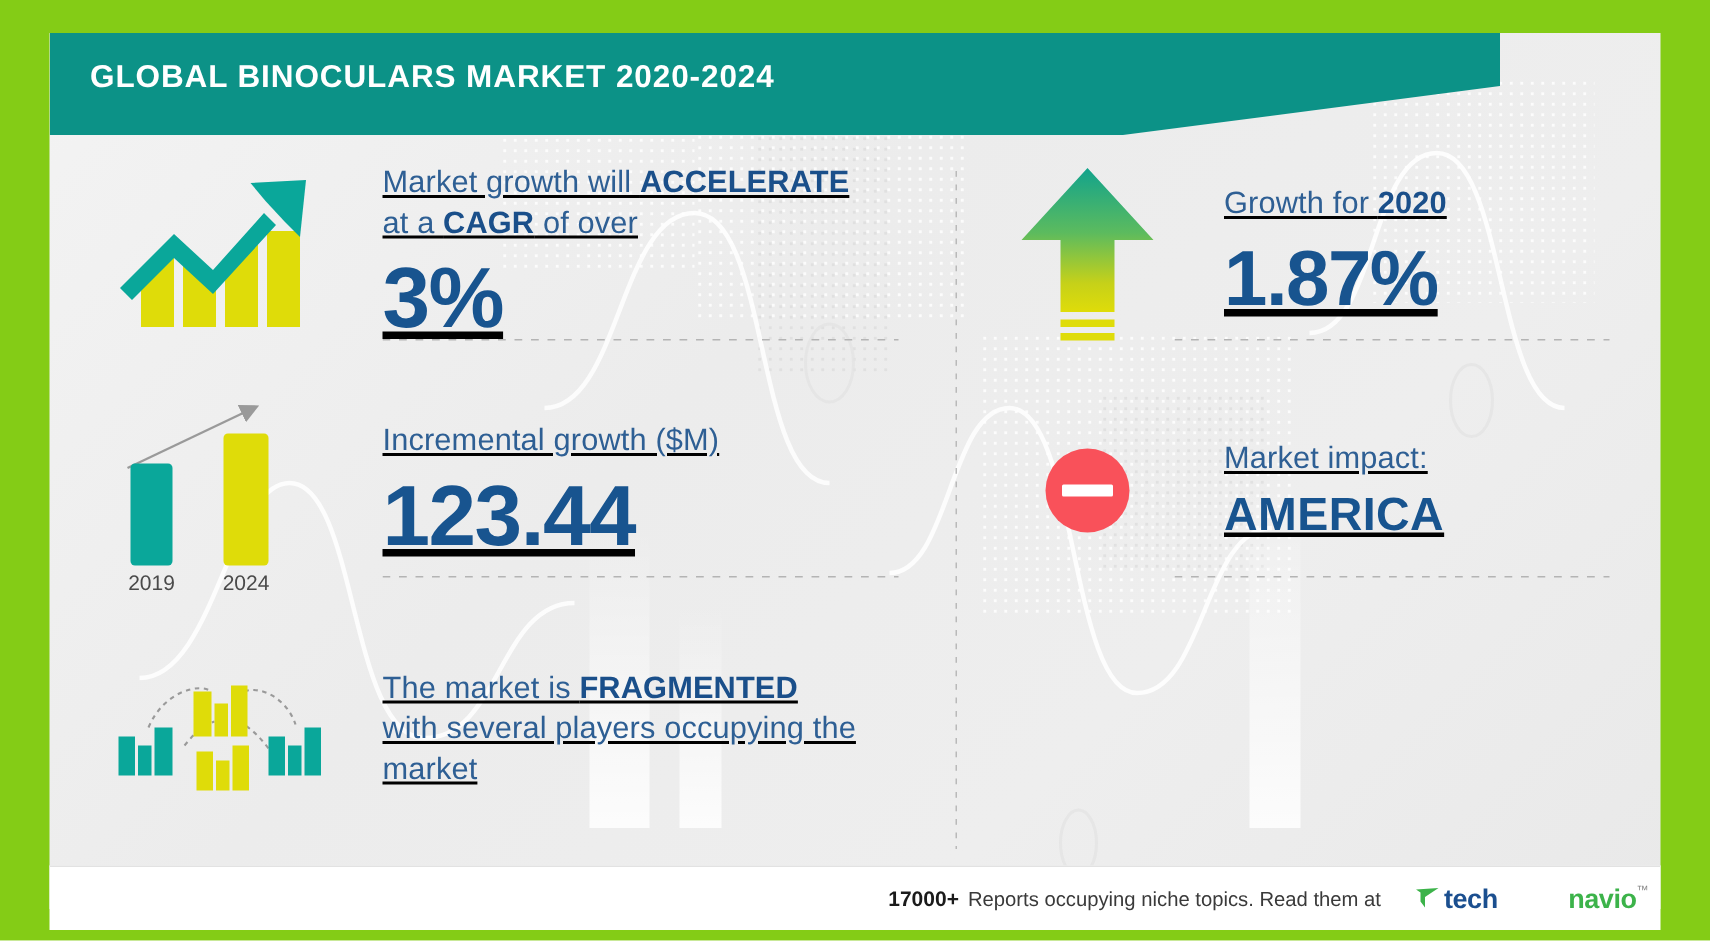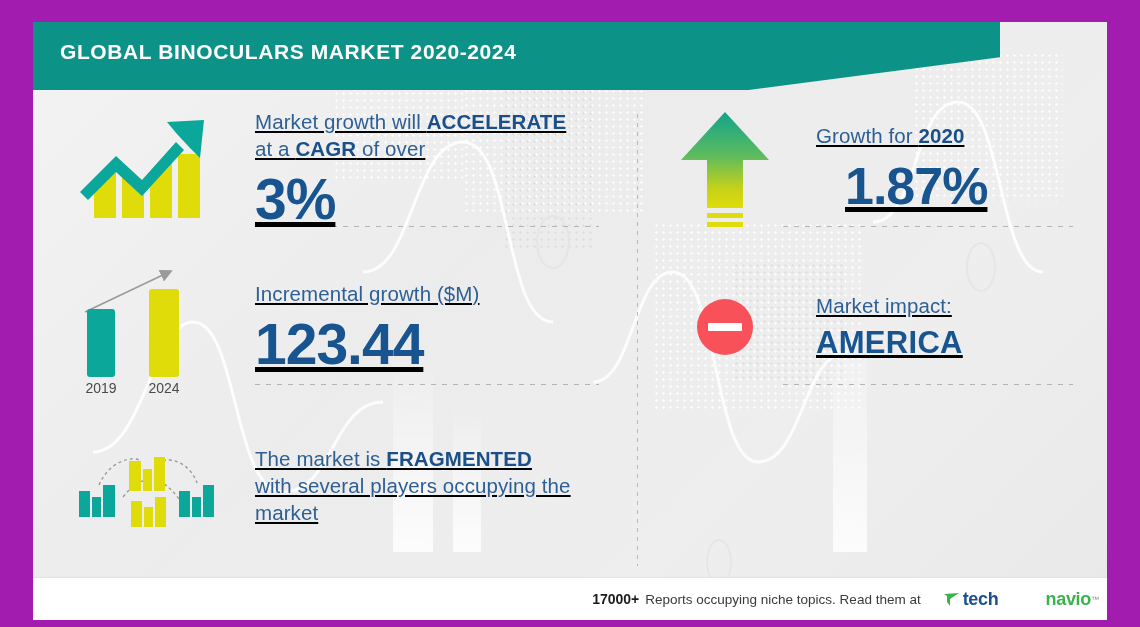--- a/index.html
+++ b/index.html
@@ -9,21 +9,21 @@
     height: 627px;
     background: #ffffff;
     font-family: "Liberation Sans", sans-serif;
     overflow: hidden;
   }
 
   #infographic {
     position: relative;
     width: 1140px;
     height: 627px;
-    background: #a21caf;
+    background: #84cc16;
   }
 
   
   .card {
     position: absolute;
     left: 33px;
     top: 22px;
     width: 1074px;
     height: 584px;
     background: linear-gradient(135deg, #f3f3f3 0%, #ececec 40%, #eeeeee 70%, #e9e9e9 100%);
@@ -130,21 +130,21 @@
   .lead b { color: #1a4f8a; font-weight: bold; }
 
   .bignum {
     color: #18548f;
     font-size: 57px;
     line-height: 62px;
     font-weight: bold;
     letter-spacing: -1px;
     margin-top: 6px;
   }
-  .bignum.sm { font-size: 52px; margin-left: 29px; }
+  .bignum.sm { font-size: 52px; }
   .bigword {
     color: #18548f;
     font-size: 31px;
     line-height: 40px;
     font-weight: bold;
     margin-top: 4px;
     letter-spacing: .3px;
   }
 
   
@@ -156,21 +156,21 @@
     height: 43px;
     background: #ffffff;
     display: flex;
     align-items: center;
     justify-content: flex-end;
     padding-right: 8px;
     border-top: 1px solid #e2e2e2;
   }
   .footer-strong { font-size: 14px; font-weight: bold; color: #1b1b1b; }
   .footer-text   { font-size: 13.5px; color: #3a3a3a; margin-left: 6px; }
-  .logo-wrap { display: flex; align-items: center; margin-left: 22px; }
+  .logo-wrap { display: flex; align-items: flex-start; margin-left: 22px; }
   .logo-tech { font-size: 18px; font-weight: bold; color: #1b4f8f; letter-spacing: -.3px; }
   .logo-navio{ font-size: 18px; font-weight: bold; color: #3cb34a; letter-spacing: -.3px; margin-left: 47px; }
   .logo-tm { font-size: 8px; color: #888; vertical-align: super; }
 </style>
 </head>
 <body>
 
 <div id="infographic">
 
   <div class="card">

